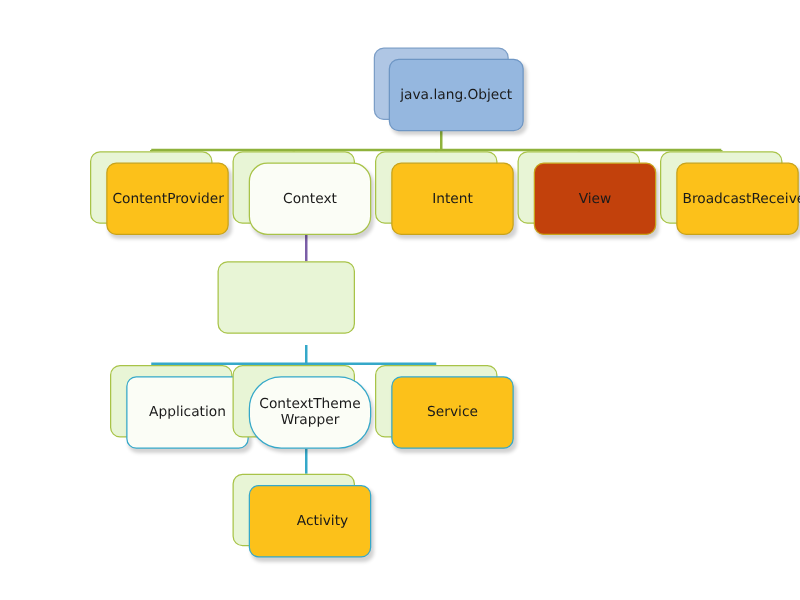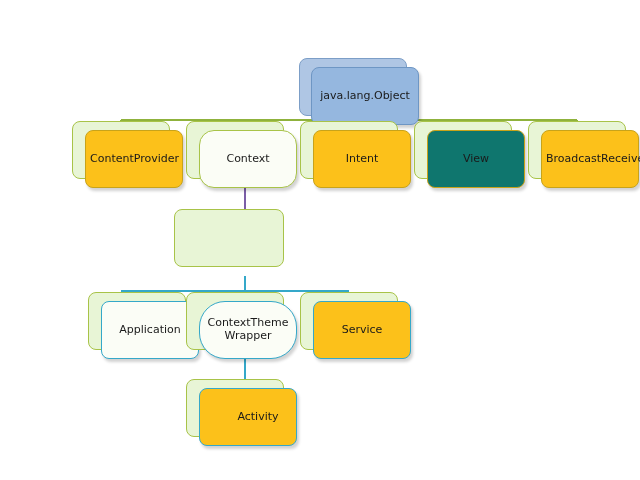--- a/index.html
+++ b/index.html
@@ -77,21 +77,21 @@
       <polyline points="235,120 235,121" fill="none" stroke="#8FB23C" stroke-width="2" stroke-linecap="butt"></polyline>
       <polyline points="349,120 349,121" fill="none" stroke="#8FB23C" stroke-width="2" stroke-linecap="butt"></polyline>
       <polyline points="463,120 463,121" fill="none" stroke="#8FB23C" stroke-width="2" stroke-linecap="butt"></polyline>
       <polyline points="577,120 577,121" fill="none" stroke="#8FB23C" stroke-width="2" stroke-linecap="butt"></polyline>
       <polyline points="245,188 245,209" fill="none" stroke="#7B5EA7" stroke-width="2" stroke-linecap="butt"></polyline>
       <polyline points="245,276 245,291" fill="none" stroke="#35A8C9" stroke-width="2" stroke-linecap="butt"></polyline>
       <polyline points="121,291 349,291" fill="none" stroke="#35A8C9" stroke-width="2" stroke-linecap="butt"></polyline>
       <polyline points="245,359 245,379" fill="none" stroke="#35A8C9" stroke-width="2" stroke-linecap="butt"></polyline>
     </svg>
   <div id="nodes">
-      <div class="node" style="left: 299px; top: 38px; width: 120px; height: 67px; margin-top: 20px;">
+      <div class="node" style="left: 299px; top: 38px; width: 120px; height: 67px;">
         <div class="plate" style="width: 108px; height: 58px; background: rgb(175, 198, 228); border-color: rgb(124, 158, 199);"></div>
         <div class="face" style="left: 12px; top: 9px; width: 108px; height: 58px; background: rgb(149, 183, 223); border-color: rgb(110, 150, 196);">
           <span class="lbl">java.lang.Object</span>
         </div>
       </div>
       <div class="node" style="left: 72px; top: 121px; width: 95px; height: 67px;">
         <div class="plate" style="width: 98px; height: 58px; background: rgb(232, 245, 214); border-color: rgb(168, 195, 72);"></div>
         <div class="face" style="left: 13px; top: 9px; width: 98px; height: 58px; background: rgb(252, 193, 26); border-color: rgb(200, 163, 26);">
           <span class="lbl">ContentProvider</span>
         </div>
@@ -103,21 +103,21 @@
         </div>
       </div>
       <div class="node" style="left: 300px; top: 121px; width: 111px; height: 67px;">
         <div class="plate" style="width: 98px; height: 58px; background: rgb(232, 245, 214); border-color: rgb(168, 195, 72);"></div>
         <div class="face" style="left: 13px; top: 9px; width: 98px; height: 58px; background: rgb(252, 193, 26); border-color: rgb(200, 163, 26);">
           <span class="lbl">Intent</span>
         </div>
       </div>
       <div class="node" style="left: 414px; top: 121px; width: 111px; height: 67px;">
         <div class="plate" style="width: 98px; height: 58px; background: rgb(232, 245, 214); border-color: rgb(168, 195, 72);"></div>
-        <div class="face" style="left: 13px; top: 9px; width: 98px; height: 58px; background: #0f766e; border-color: rgb(200, 163, 26);">
+        <div class="face" style="left: 13px; top: 9px; width: 98px; height: 58px; background: #c2410c; border-color: rgb(200, 163, 26);">
           <span class="lbl">View</span>
         </div>
       </div>
       <div class="node" style="left: 528px; top: 121px; width: 111px; height: 67px;">
         <div class="plate" style="width: 98px; height: 58px; background: rgb(232, 245, 214); border-color: rgb(168, 195, 72);"></div>
         <div class="face" style="left: 13px; top: 9px; width: 98px; height: 58px; background: rgb(252, 193, 26); border-color: rgb(200, 163, 26);">
           <span class="lbl">BroadcastReceiver</span>
         </div>
       </div>
       <div class="node" style="left: 174px; top: 209px; width: 123px; height: 67px;">

